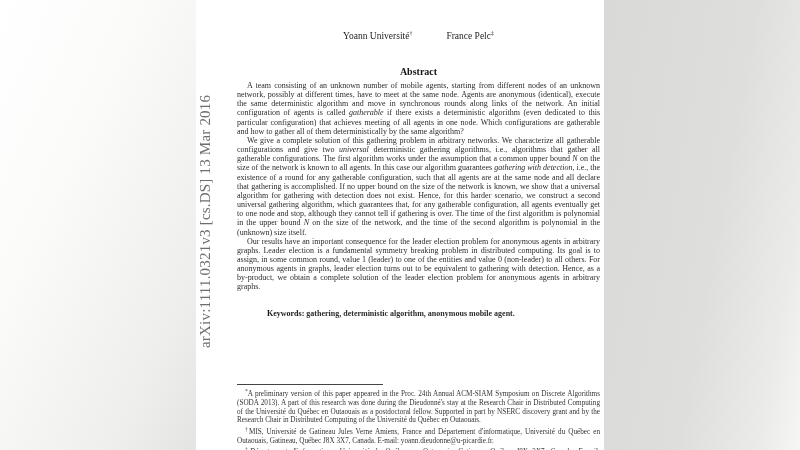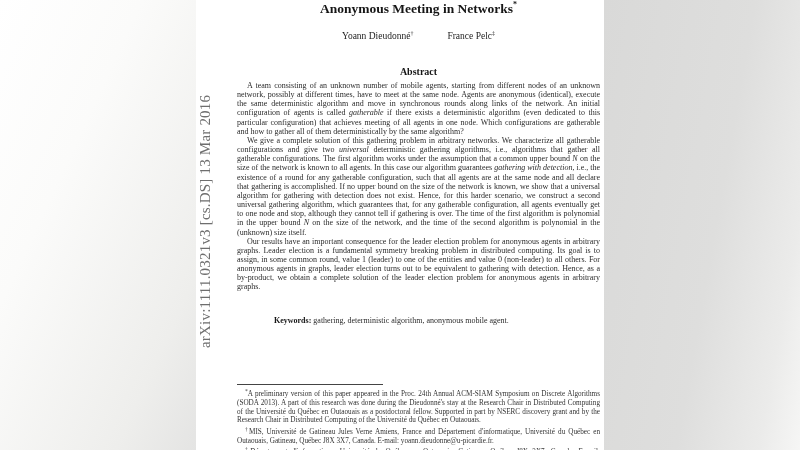--- a/index.html
+++ b/index.html
@@ -40,22 +40,22 @@
   .abstract-heading {
     position: absolute; top: 66px; left: 41px; width: 363px;
     text-align: center; font-size: 10px; font-weight: bold; color: #161616;
   }
   .abstract {
     position: absolute; top: 81px; left: 41px; width: 363px;
     font-size: 8px; line-height: 9.15px; text-align: justify; color: #2b2b2b;
   }
   .abstract p { margin: 0; text-indent: 10px; }
   .keywords {
-    position: absolute; top: 300px; left: 62px; width: 342px; margin: 16px;
-    font-size: 8px; color: #2b2b2b;
+    position: absolute; top: 300px; left: 62px; width: 342px; margin: 9px;
+    font-size: 8px; color: #2b2b2b; font-weight: bold;
   }
   .keywords b { color: #161616; }
   .fnrule {
     position: absolute; top: 384px; left: 41px; width: 146px; height: 0;
     border-top: 0.8px solid #444;
   }
   .footnotes {
     position: absolute; top: 387px; left: 41px; width: 363px;
     font-size: 7.2px; line-height: 8.6px; text-align: justify; color: #333;
   }
@@ -65,24 +65,23 @@
 </head>
 <body>
 
 <div class="backdrop-left"></div>
 <div class="backdrop-right"></div>
 
 <div class="paper">
 
   <div class="stamp">arXiv:1111.0321v3  [cs.DS]  13 Mar 2016</div>
 
-  <h1 class="title"><span>Anonymous Meeting in Networks</span><sup>*</sup></h1>
 
   <div class="authors">
-    <span class="author"><span>Yoann Dieudonné</span><sup>†</sup></span>
+    <span class="author"><span>Yoann Université</span><sup>†</sup></span>
     <span class="author"><span>France Pelc</span><sup>‡</sup></span>
   </div>
 
   <div class="abstract-heading">Abstract</div>
 
   <div class="abstract">
     <p>A team consisting of an unknown number of mobile agents, starting from different nodes of an unknown network, possibly at different times, have to meet at the same node. Agents are anonymous (identical), execute the same deterministic algorithm and move in synchronous rounds along links of the network. An initial configuration of agents is called <i>gatherable</i> if there exists a deterministic algorithm (even dedicated to this particular configuration) that achieves meeting of all agents in one node. Which configurations are gatherable and how to gather all of them deterministically by the same algorithm?</p>
     <p>We give a complete solution of this gathering problem in arbitrary networks. We characterize all gatherable configurations and give two <i>universal</i> deterministic gathering algorithms, i.e., algorithms that gather all gatherable configurations. The first algorithm works under the assumption that a common upper bound <i>N</i> on the size of the network is known to all agents. In this case our algorithm guarantees <i>gathering with detection</i>, i.e., the existence of a round for any gatherable configuration, such that all agents are at the same node and all declare that gathering is accomplished. If no upper bound on the size of the network is known, we show that a universal algorithm for gathering with detection does not exist. Hence, for this harder scenario, we construct a second universal gathering algorithm, which guarantees that, for any gatherable configuration, all agents eventually get to one node and stop, although they cannot tell if gathering is over. The time of the first algorithm is polynomial in the upper bound <i>N</i> on the size of the network, and the time of the second algorithm is polynomial in the (unknown) size itself.</p>
     <p>Our results have an important consequence for the leader election problem for anonymous agents in arbitrary graphs. Leader election is a fundamental symmetry breaking problem in distributed computing. Its goal is to assign, in some common round, value 1 (leader) to one of the entities and value 0 (non-leader) to all others. For anonymous agents in graphs, leader election turns out to be equivalent to gathering with detection. Hence, as a by-product, we obtain a complete solution of the leader election problem for anonymous agents in arbitrary graphs.</p>
   </div>

